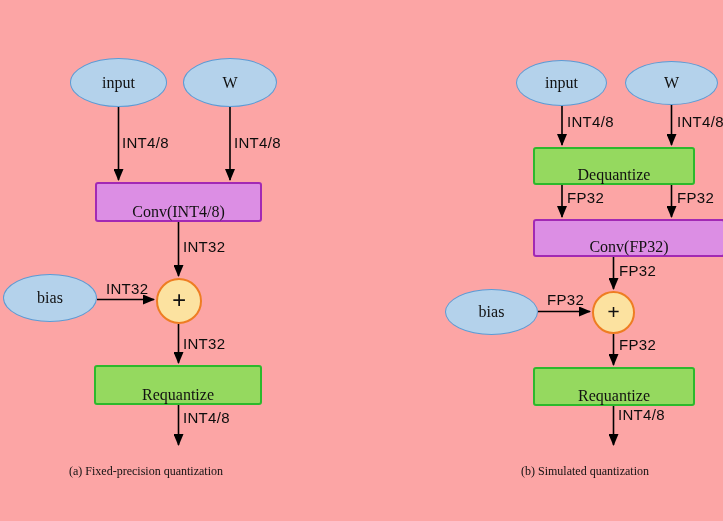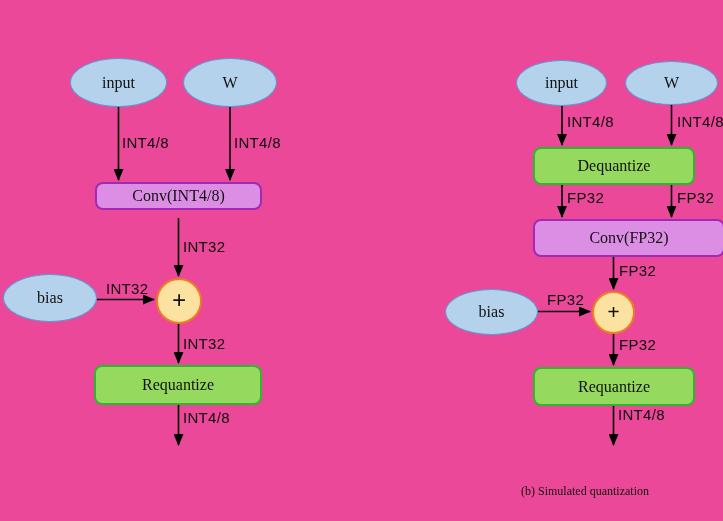--- a/index.html
+++ b/index.html
@@ -1,38 +1,38 @@
 <!DOCTYPE html>
 <html style="--blue-fill: #B4D2EB; --blue-stroke: #5B9BD5; --purple-fill: #DC8EE4; --purple-stroke: #A229B4; --green-fill: #95D95F; --green-stroke: #2CB92C; --add-fill: #FCE2A0; --add-stroke: #EE7D22; --arrow: #000000;"><head>
 <meta charset="utf-8">
 <style>
   html,body{margin:0;padding:0;background:#ffffff;}
   .canvas{
-    position:relative;width:723px;height:521px;background:#ec4899;overflow:hidden;
+    position:relative;width:723px;height:521px;background:#fca5a5;overflow:hidden;
     font-family:"Liberation Serif",serif;color:#111;
   }
   svg.edges{position:absolute;left:0;top:0;width:723px;height:521px;z-index:1;}
   svg.edges line{stroke:var(--arrow,#000);stroke-width:1.6;}
   svg.edges path{fill:var(--arrow,#000);}
 
   .node{position:absolute;display:flex;align-items:center;justify-content:center;z-index:2;box-sizing:border-box;}
   .node span{font-size:16px;line-height:1;}
   .ellipse{border-radius:50%;background:var(--blue-fill,#B4D2EB);border:1.6px solid var(--blue-stroke,#5B9BD5);}
-  .box{border-radius:8px;}
+  .box{border-radius:3px;align-items:flex-end;}
   .purple{background:var(--purple-fill,#DC8EE4);border:2px solid var(--purple-stroke,#A229B4);}
   .green{background:var(--green-fill,#95D95F);border:2px solid var(--green-stroke,#2CB92C);}
   .addcircle{border-radius:50%;background:var(--add-fill,#FCE2A0);border:2.4px solid var(--add-stroke,#EE7D22);}
   .addcircle span{font-size:25px;font-weight:700;margin-top:-2px;}
 
   .el{position:absolute;z-index:3;font-family:"Liberation Sans",sans-serif;font-size:15px;line-height:1;letter-spacing:.3px;color:#0d0d0d;}
 
   
   #a-input{left:70px;top:58px;width:97px;height:49px;}
   #a-w{left:183px;top:58px;width:94px;height:49px;}
-  #a-conv{left:95px;top:182px;width:167px;height:28px;}
+  #a-conv{left:95px;top:182px;width:167px;height:40px;}
   #a-bias{left:3px;top:274px;width:94px;height:48px;}
   #a-plus{left:156px;top:278px;width:46px;height:46px;}
   #a-req{left:94px;top:365px;width:168px;height:40px;}
   #a-el1{left:122px;top:135px;}
   #a-el2{left:234px;top:135px;}
   #a-el3{left:183px;top:239px;}
   #a-el4{left:106px;top:281px;}
   #a-el5{left:183px;top:336px;}
   #a-el6{left:183px;top:410px;}
 
@@ -49,21 +49,21 @@
   #b-el2{left:677px;top:114px;}
   #b-el3{left:567px;top:190px;}
   #b-el4{left:677px;top:190px;}
   #b-el5{left:619px;top:263px;}
   #b-el6{left:547px;top:292px;}
   #b-el7{left:619px;top:337px;}
   #b-el8{left:618px;top:407px;}
 
   .subcap{position:absolute;z-index:3;font-size:12px;white-space:nowrap;transform:translateX(-50%);}
   #cap-a{left:146px;top:464px;}
-  #cap-b{left:585px;top:484px;}
+  #cap-b{left:585px;top:464px;}
   #figcap{position:absolute;z-index:3;left:362px;top:499px;transform:translateX(-50%);font-size:13.5px;white-space:nowrap;}
 </style>
 </head>
 <body>
 
 <div class="canvas">
 
   <svg class="edges" viewBox="0 0 723 521">
     <defs>
       <marker id="ah" viewBox="0 0 12 10" markerWidth="12" markerHeight="10" refX="11" refY="5" orient="auto" markerUnits="userSpaceOnUse">
@@ -138,15 +138,16 @@
 
   <span id="b-el1" class="el">INT4/8</span>
   <span id="b-el2" class="el">INT4/8</span>
   <span id="b-el3" class="el">FP32</span>
   <span id="b-el4" class="el">FP32</span>
   <span id="b-el5" class="el">FP32</span>
   <span id="b-el6" class="el">FP32</span>
   <span id="b-el7" class="el">FP32</span>
   <span id="b-el8" class="el">INT4/8</span>
 
+  <div id="cap-a" class="subcap">(a) Fixed-precision quantization</div>
   <div id="cap-b" class="subcap">(b) Simulated quantization</div>
 
 </div>
 
 </body></html>

